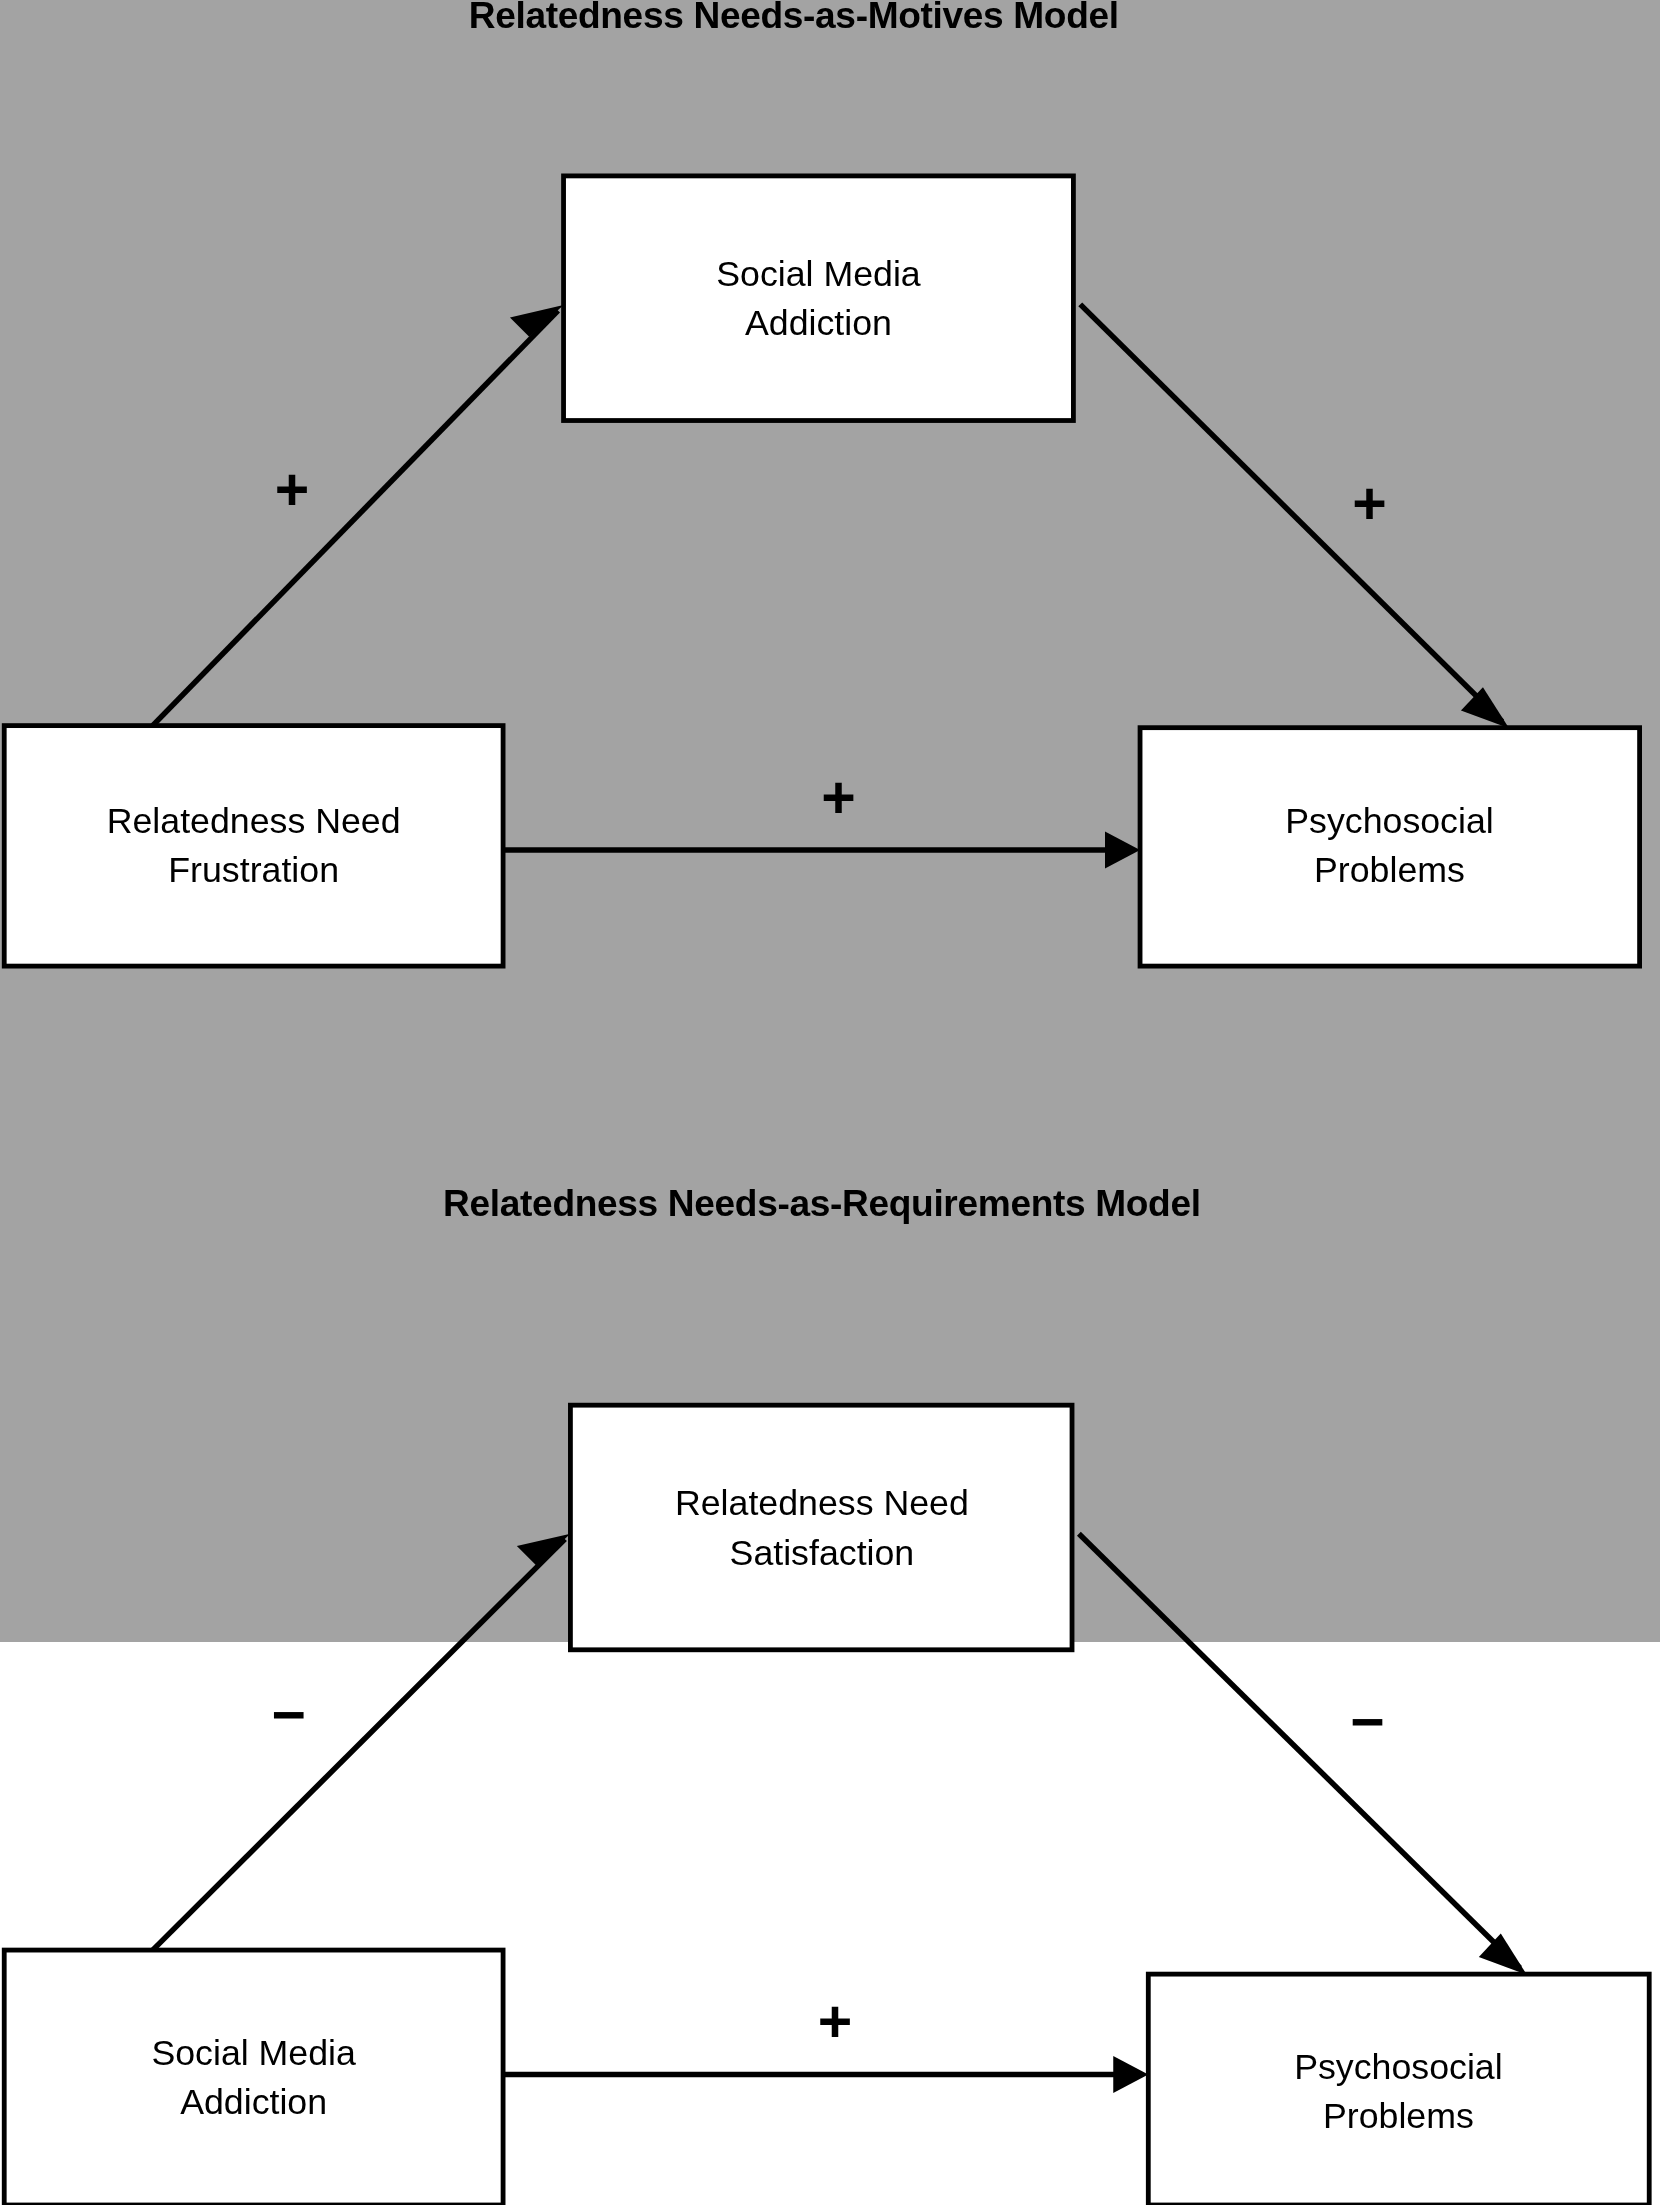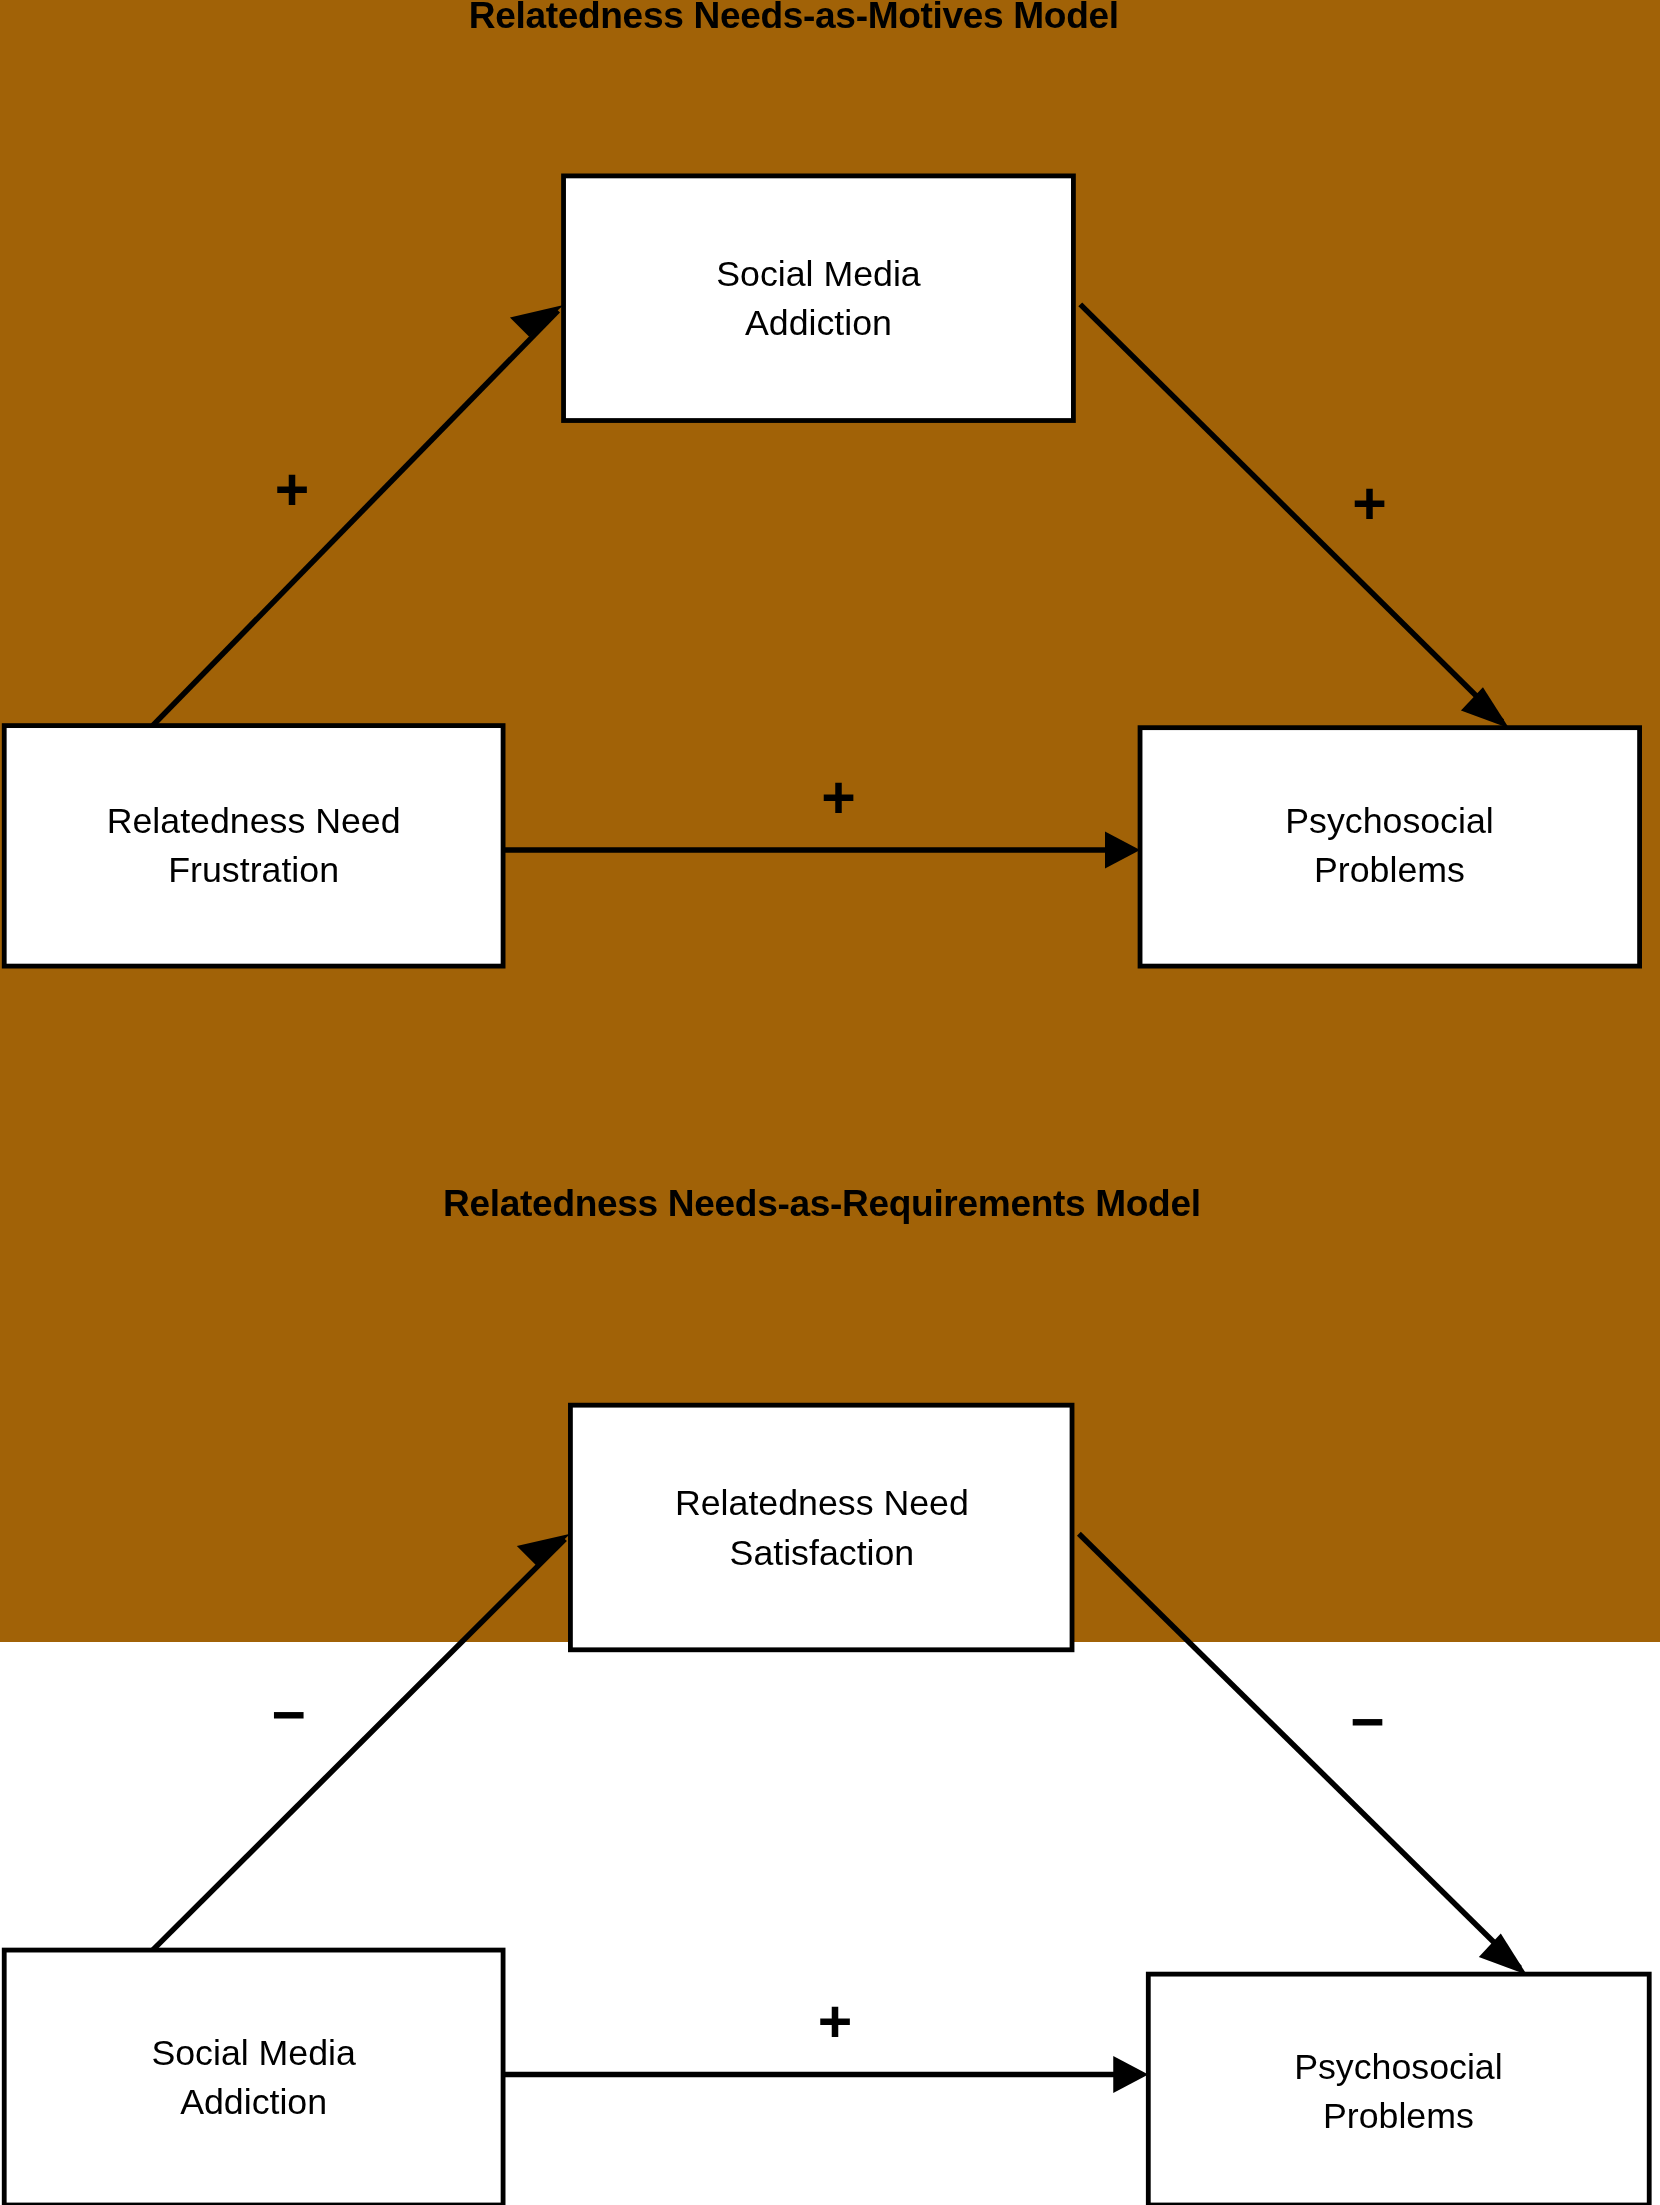--- a/index.html
+++ b/index.html
@@ -11,21 +11,21 @@
     width: 1661px;
     height: 2205px;
     font-family: "Liberation Sans", sans-serif;
     color: #000000;
     overflow: hidden;
   }
   .page {
     position: relative;
     width: 1661px;
     height: 1642px;
-    background: #a16207;
+    background: #a3a3a3;
   }
   svg.canvas {
     position: absolute;
     top: 0;
     left: 0;
     width: 1661px;
     height: 2205px;
   }
   .model-title {
     font-weight: bold;

